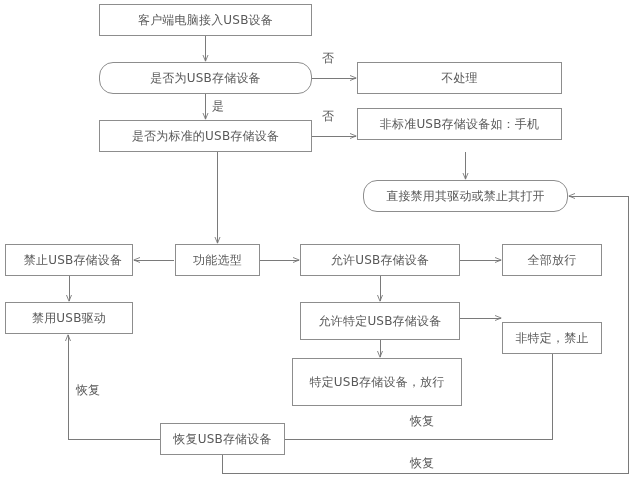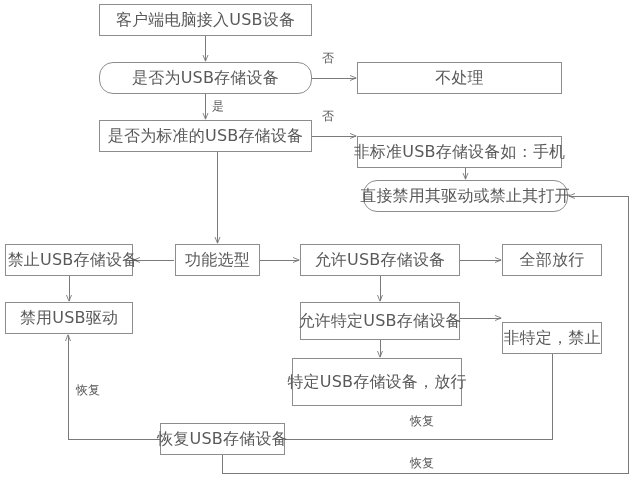--- a/index.html
+++ b/index.html
@@ -25,21 +25,21 @@
   }
   .node {
     position: absolute;
     box-sizing: border-box;
     border: 1px solid #8d8d8d;
     background: #ffffff;
     color: #595959;
     display: flex;
     align-items: center;
     justify-content: center;
-    font-size: 16px;
+    font-size: 12px;
     line-height: 1;
     white-space: nowrap;
     letter-spacing: 0.2px;
   }
   .edge-label {
     position: absolute;
     color: #595959;
     font-size: 12px;
     line-height: 1;
     white-space: nowrap;
@@ -94,21 +94,21 @@
   </svg>
 
   <div class="node" style="left:99px;top:4px;width:213px;height:32px;">客户端电脑接入USB设备</div>
 
   <div class="node" style="left:99px;top:62px;width:213px;height:32px;border-radius:14px;">是否为USB存储设备</div>
 
   <div class="node" style="left:357px;top:62px;width:205px;height:32px;">不处理</div>
 
   <div class="node" style="left:99px;top:120px;width:213px;height:32px;">是否为标准的USB存储设备</div>
 
-  <div class="node" style="left:357px;top:136px;width:205px;height:32px;text-align:right;">非标准USB存储设备如：手机</div>
+  <div class="node" style="left:357px;top:108px;width:205px;height:32px;text-align:right;">非标准USB存储设备如：手机</div>
 
   <div class="node" style="left:363px;top:180px;width:205px;height:32px;border-radius:14px;">直接禁用其驱动或禁止其打开</div>
 
   <div class="node" style="left:5px;top:244px;width:128px;height:32px;padding-left:8px;">禁止USB存储设备</div>
 
   <div class="node" style="left:175px;top:244px;width:85px;height:32px;">功能选型</div>
 
   <div class="node" style="left:300px;top:244px;width:160px;height:32px;">允许USB存储设备</div>
 
   <div class="node" style="left:502px;top:244px;width:100px;height:32px;">全部放行</div>

